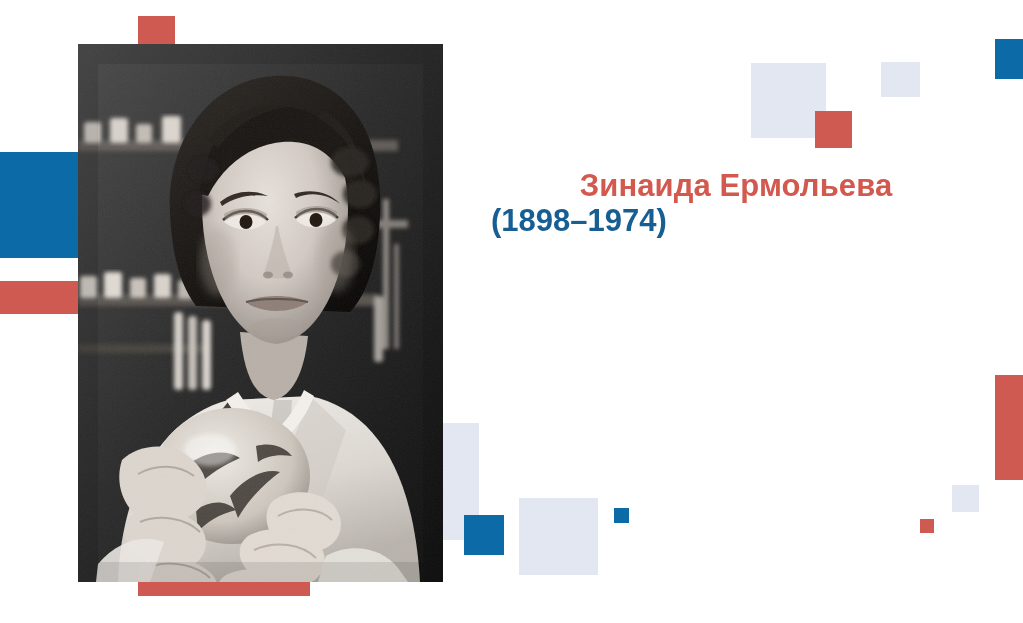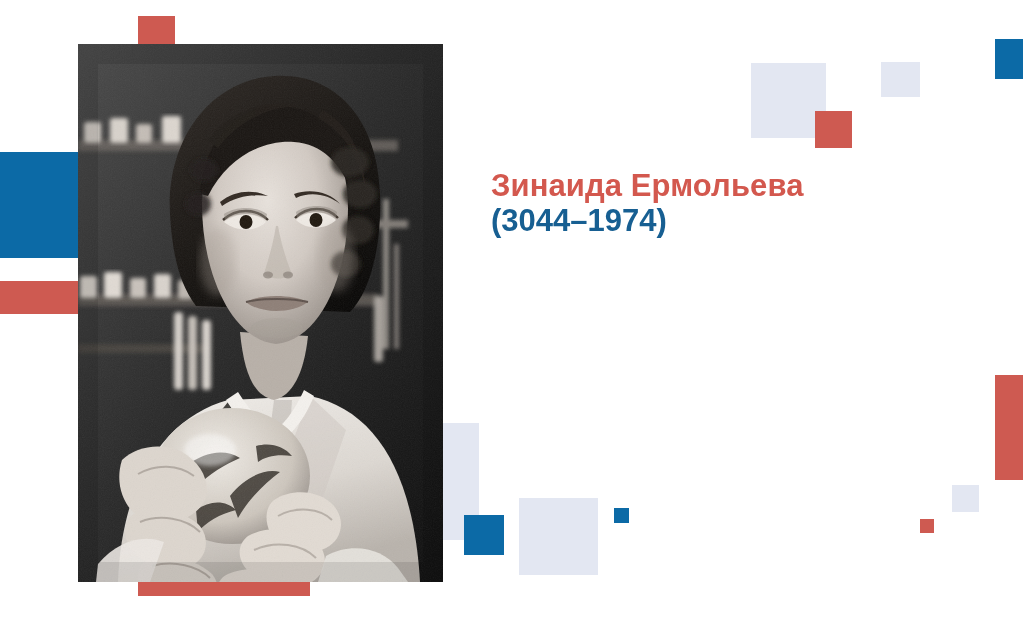--- a/index.html
+++ b/index.html
@@ -109,20 +109,21 @@
     top: 168px;
     width: 490px;
   }
   .title-name {
     font-size: 31px;
     font-weight: bold;
     color: #D3584E;
     line-height: 1.14;
     letter-spacing: 0.1px;
     margin: 0;
+    text-align: center;
   }
   .title-years {
     font-size: 31px;
     font-weight: bold;
     color: #175F92;
     line-height: 1.14;
     margin: 0 0 14px 0;
   }
   .bio {
     font-size: 22.5px;
@@ -339,16 +340,16 @@
       <path d="M20 520 C40 496 66 490 86 498 L72 538 L18 538 Z" fill="#ece8e3" opacity="0.9"></path>
       <path d="M248 512 C274 498 304 504 320 524 L330 538 L240 538 Z" fill="#e8e4df" opacity="0.9"></path>
 
       <rect x="0" y="0" width="365" height="538" filter="url(#grain)" fill="#ffffff" opacity="0.5"></rect>
       <rect x="0" y="0" width="365" height="538" fill="none" stroke="#000000" stroke-width="40" opacity="0.10"></rect>
     </svg>
   </div>
 
   <div id="text-col">
     <h1 class="title-name">Зинаида Ермольева</h1>
-    <h2 class="title-years">(3044–1974)</h2>
+    <h2 class="title-years">(1898–1974)</h2>
   </div>
 
 </div>
 
 </body></html>

